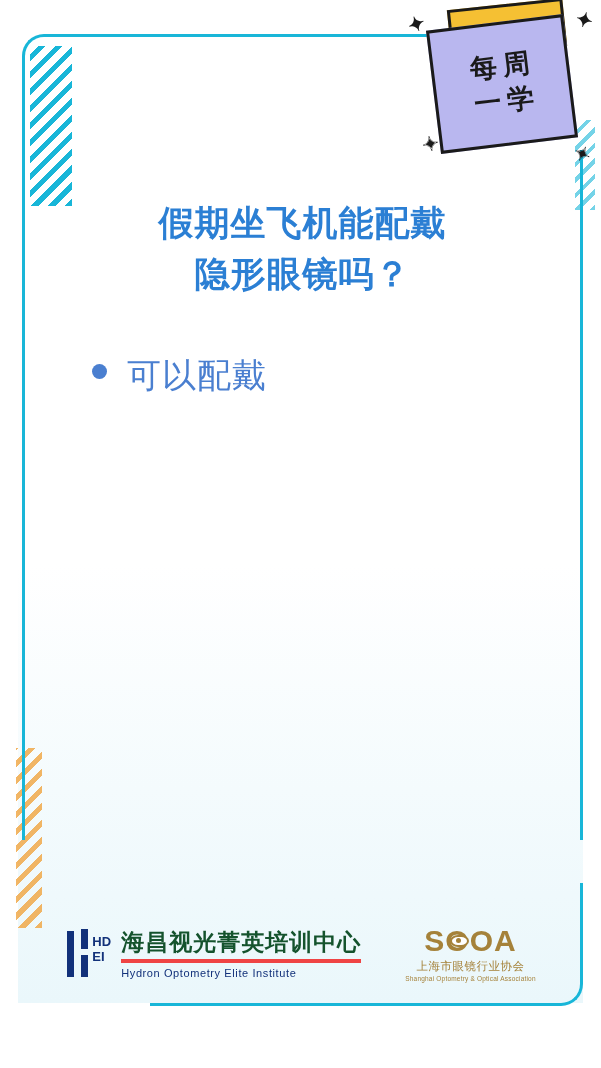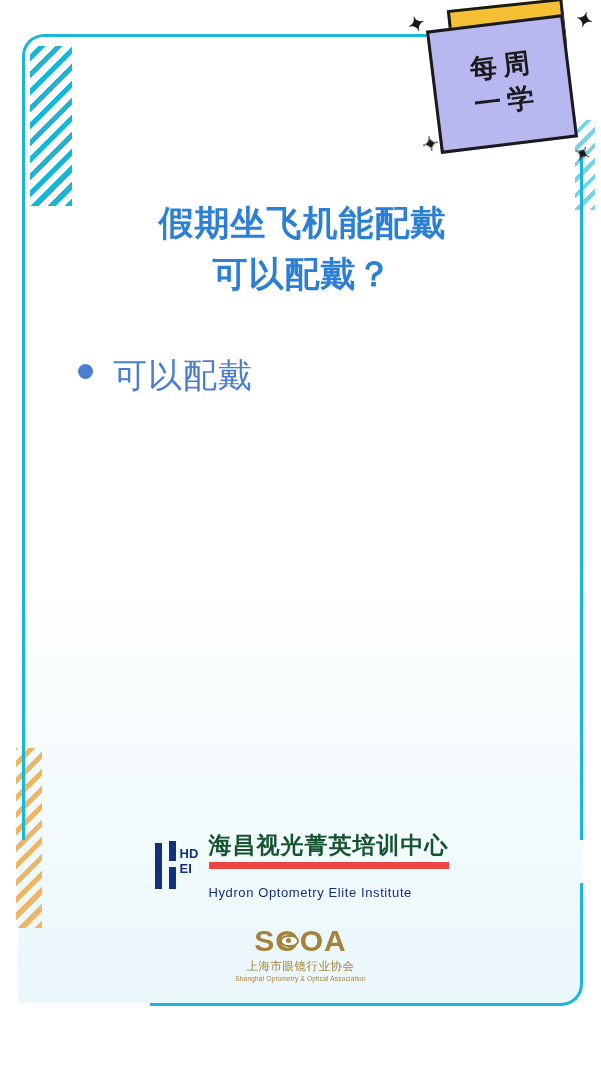--- a/index.html
+++ b/index.html
@@ -163,21 +163,21 @@
     font-size: 35px;
     font-weight: bold;
     line-height: 1.45;
     letter-spacing: 1px;
   }
   .title .t-line { display: block; }
 
   
   .bullets {
     position: absolute;
-    left: 78px;
+    left: 92px;
     top: 348px;
     width: 460px;
   }
   .bullet-row {
     display: flex;
     align-items: flex-start;
     margin-bottom: 22px;
   }
   .dot {
     width: 15px;
@@ -197,22 +197,21 @@
   }
 
   
   .footer {
     position: absolute;
     left: 0; right: 0;
     bottom: 86px;
     display: flex;
     align-items: center;
     justify-content: center;
-    gap: 26px;
-    flex-direction: column;
+    gap: 44px;
   }
   .logo-hdei {
     display: flex;
     align-items: center;
     gap: 10px;
   }
   .hdei-mark {
     position: relative;
     width: 46px;
     height: 50px;
@@ -237,24 +236,24 @@
   .hdei-mark .letters span { display: block; line-height: 1.15; }
   .hdei-text .cn {
     color: #14532d;
     font-size: 23px;
     font-weight: bold;
     letter-spacing: 1px;
     line-height: 1.2;
   }
   .hdei-text .en {
     color: #12317a;
-    font-size: 13px;
+    font-size: 11px;
     letter-spacing: .6px;
-    border-top: 7px solid #ef4444;
-    padding-top: 16px;
+    border-top: 4px solid #ef4444;
+    padding-top: 4px;
     margin-top: 2px;
   }
   .logo-sooa {
     text-align: center;
     color: #a5823a;
   }
   .sooa-mark {
     font-size: 30px;
     font-weight: bold;
     letter-spacing: 1px;
@@ -313,21 +312,21 @@
     <span class="line">每周</span>
     <span class="line">一学</span>
   </div>
   <span class="spark s1">✦</span>
   <span class="spark s2">✦</span>
   <span class="spark s3">✦</span>
   <span class="spark s4">✦</span>
 
   <div class="title">
     <span class="t-line">假期坐飞机能配戴</span>
-    <span class="t-line">可以配戴？</span>
+    <span class="t-line">隐形眼镜吗？</span>
   </div>
 
   <div class="bullets">
     <div class="bullet-row">
       <span class="dot"></span>
       <span class="bullet-text">可以配戴</span>
     </div>
   </div>
 
   <div class="footer">

